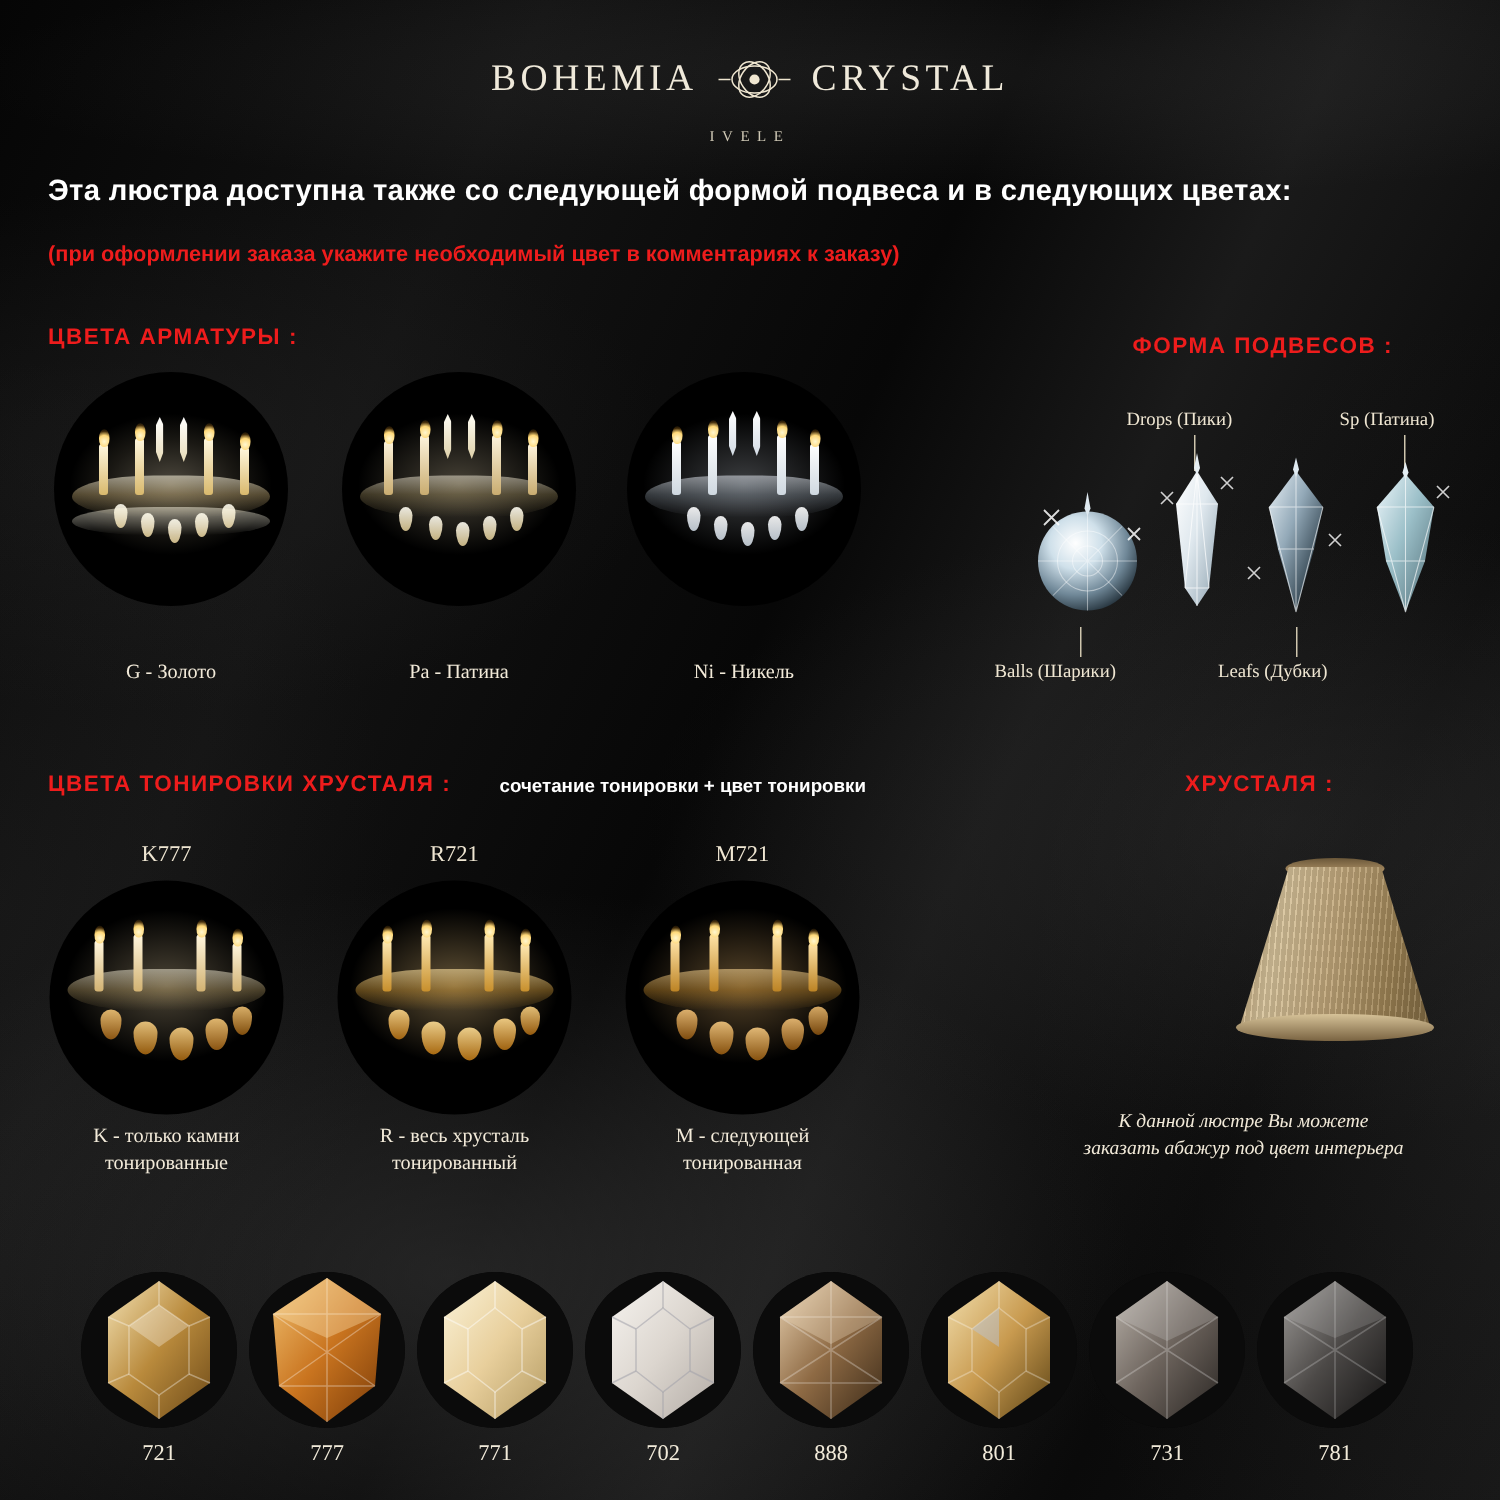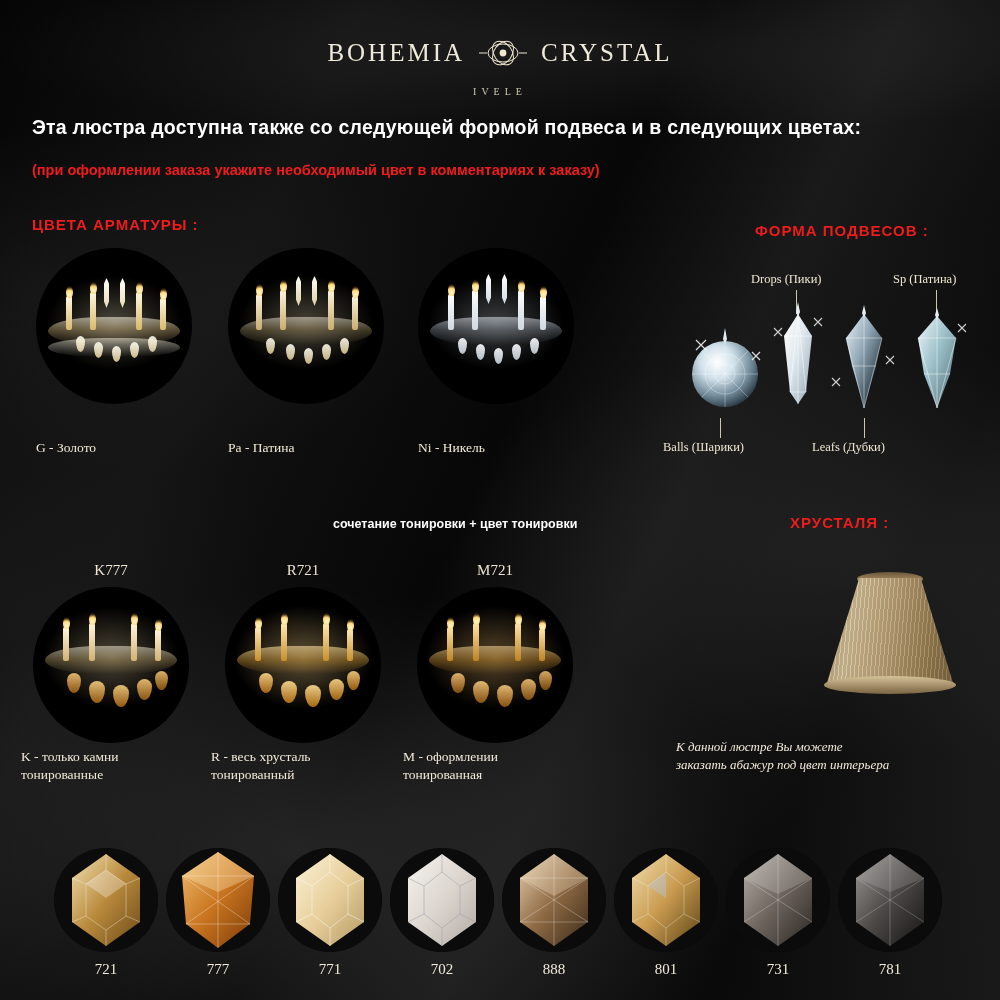--- a/index.html
+++ b/index.html
@@ -98,21 +98,21 @@
     position: absolute; width: 9px; height: 16px;
     border-radius: 50% 50% 50% 50%/35% 35% 65% 65%;
     opacity: .9;
   }
   .chand .spike {
     position: absolute; width: 5px; height: 30px;
     clip-path: polygon(50% 0, 100% 18%, 100% 78%, 50% 100%, 0 78%, 0 18%);
   }
 
   .caption {
-    position: absolute; text-align: left;
+    position: absolute; text-align: center;
     color: #f2ead9; font-size: 13.5px;
     font-family: "Liberation Serif", serif;
   }
   .caption.multiline { line-height: 1.35; }
 
   .code-label {
     position: absolute; text-align: center; width: 160px;
     color: #efe6d2; font-size: 15px;
     font-family: "Liberation Serif", serif;
   }
@@ -351,20 +351,21 @@
       <path d="M56 16 L64 24 M64 16 L56 24"></path>
     </g>
   </svg>
 
   <div class="pend-label" style="left:663px; top:440px;">Balls (Шарики)</div>
   <div class="leader" style="left:720px; top:418px; width:1px; height:20px;"></div>
 
   <div class="pend-label" style="left:812px; top:440px;">Leafs (Дубки)</div>
   <div class="leader" style="left:864px; top:418px; width:1px; height:20px;"></div>
 
+  <div class="sec-title" style="left:32px; top:514px;">ЦВЕТА  ТОНИРОВКИ  ХРУСТАЛЯ :</div>
   <div class="sec-note" style="left:333px; top:517px;">сочетание тонировки + цвет тонировки</div>
 
   <div class="code-label" style="left:31px; top:562px;">K777</div>
   <div class="code-label" style="left:223px; top:562px;">R721</div>
   <div class="code-label" style="left:415px; top:562px;">M721</div>
 
   <div class="circle" style="left:33px; top:587px; width:156px; height:156px;">
     <div class="chand">
       <div class="glow" style="background:radial-gradient(ellipse 60% 45% at 50% 45%, rgba(255,230,180,0.30), rgba(0,0,0,0) 72%);"></div>
       <div class="bar" style="top:38%; background:linear-gradient(180deg, rgba(255,248,225,0.50), rgba(232,200,130,0.30) 50%, rgba(0,0,0,0) 100%);"></div>
@@ -425,21 +426,21 @@
       <div class="candle" style="left:122px; top:42px; height:32px; background:linear-gradient(180deg,#ffe3a6,#bc8324);"></div>
       <div class="flame" style="left:121.5px; top:32px;"></div>
       <div class="drop" style="left:34px; top:86px; width:14px; height:20px; background:linear-gradient(180deg,#f0c077,#8c5410);"></div>
       <div class="drop" style="left:56px; top:94px; width:16px; height:22px; background:linear-gradient(180deg,#f4c880,#955a10);"></div>
       <div class="drop" style="left:80px; top:98px; width:16px; height:22px; background:linear-gradient(180deg,#f4c880,#955a10);"></div>
       <div class="drop" style="left:104px; top:92px; width:15px; height:21px; background:linear-gradient(180deg,#f0c077,#8c5410);"></div>
       <div class="drop" style="left:122px; top:84px; width:13px; height:19px; background:linear-gradient(180deg,#e8b86e,#824d0d);"></div>
     </div>
   </div>
   <div class="caption multiline" style="left:403px; top:748px; width:184px;">
-    <div>M - оформлении</div>
+    <div>M - следующей</div>
     <div>тонированная</div>
   </div>
 
   <div class="sec-title" style="left:790px; top:514px;">ХРУСТАЛЯ :</div>
 
   <div>
     <div class="shade-top"></div>
     <div class="shade"></div>
     <div class="shade-bottom"></div>
   </div>

